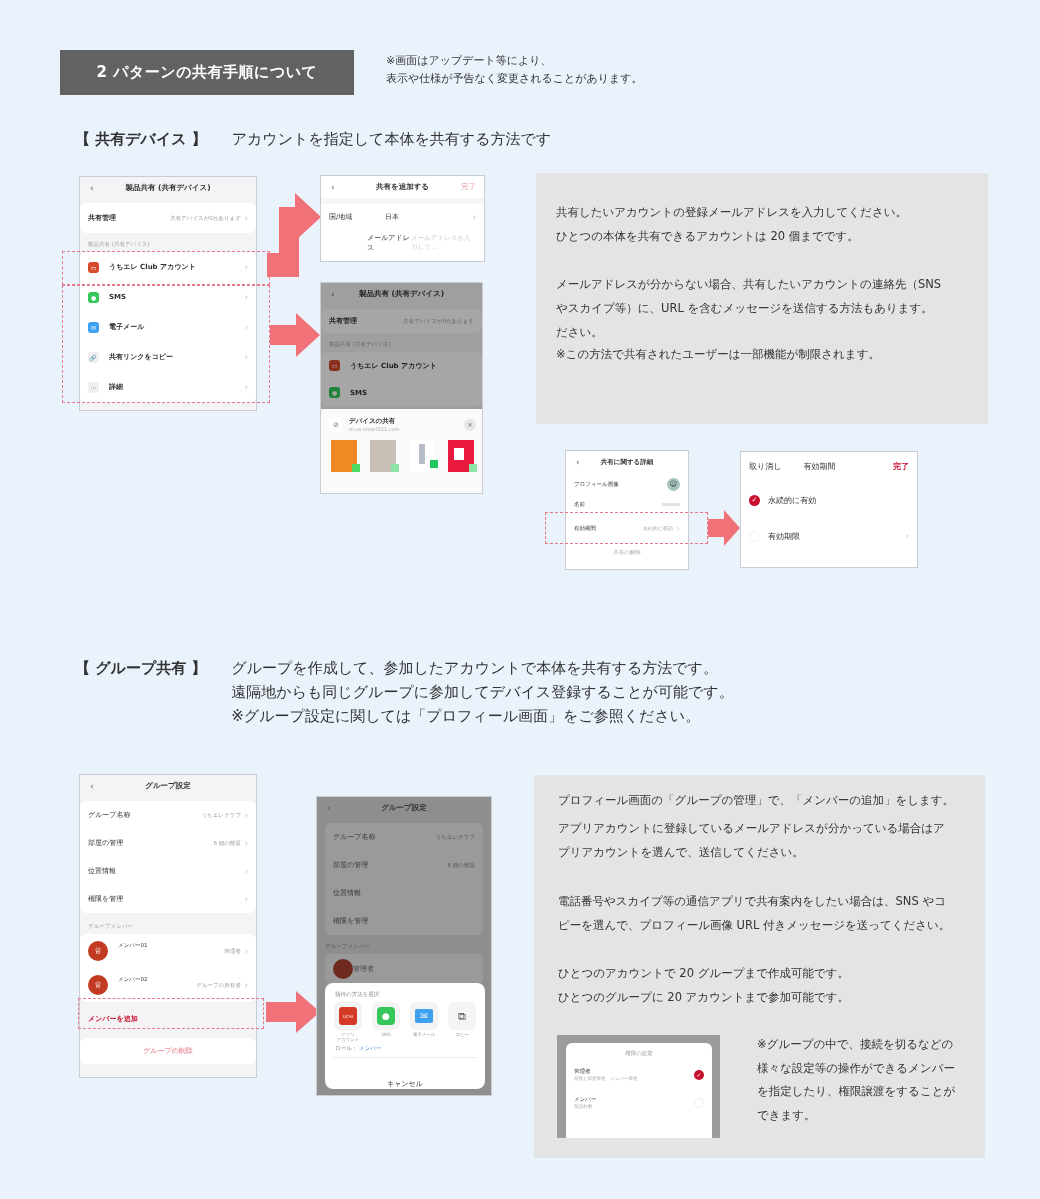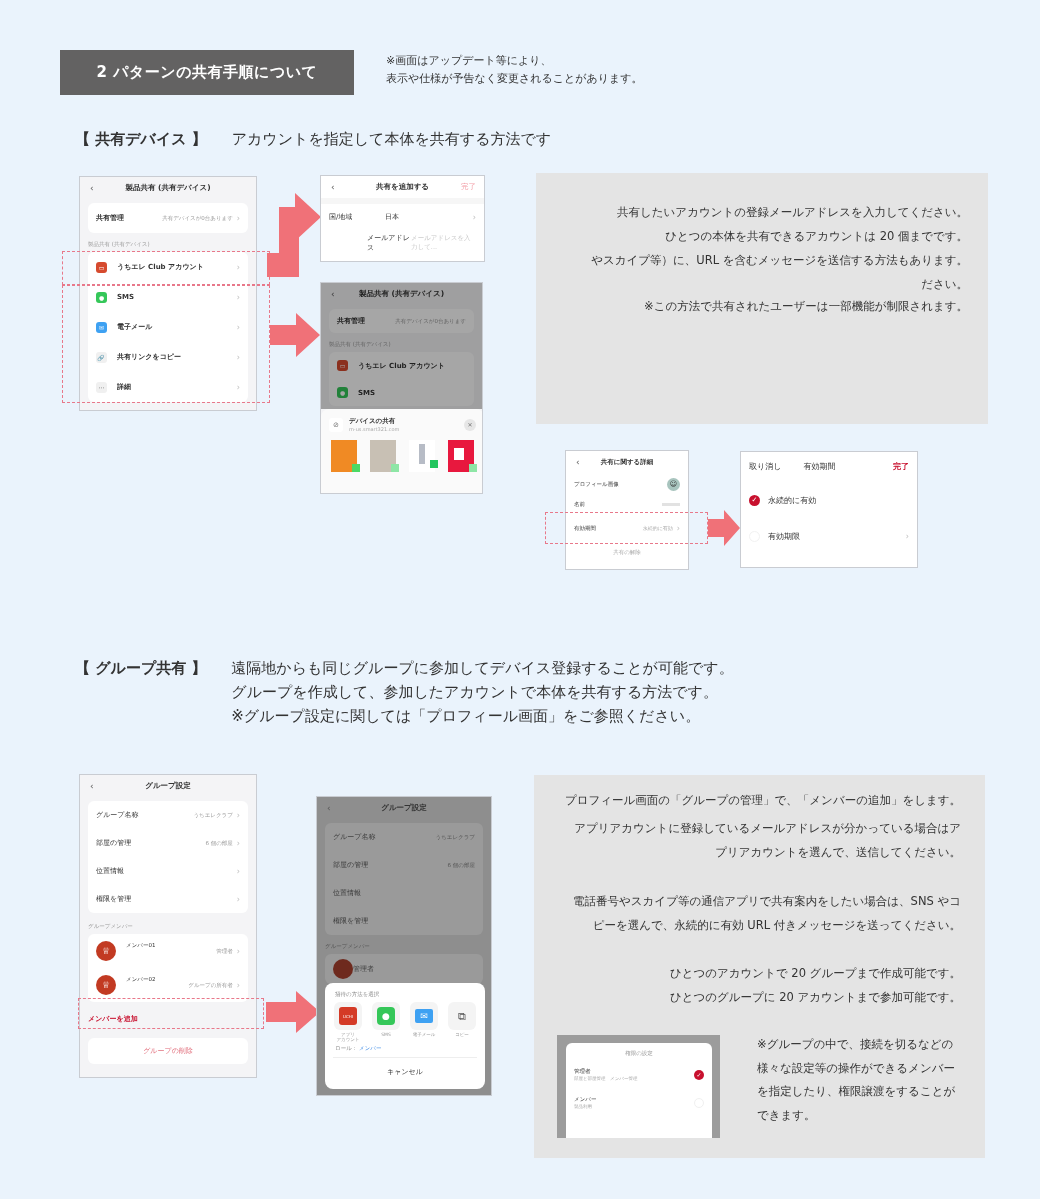--- a/index.html
+++ b/index.html
@@ -34,42 +34,42 @@
   .phone {
     background: #f4f4f6; border: 1px solid #c9ccd2;
     font-size: 7px; color: #333; overflow: hidden;
   }
   .ph-head {
     height: 22px; display: flex; align-items: center; justify-content: center;
     font-weight: bold; font-size: 7.5px; position: relative; background: #f4f4f6;
   }
   .ph-back { position: absolute; left: 10px; font-size: 9px; color: #555; font-weight: normal; }
   .ph-done { position: absolute; right: 8px; font-weight: normal; }
-  .card { background: #fff; border-radius: 6px; margin: 4px 8px; }
+  .card { background: #fff; border-radius: 6px; margin: 4px 0; }
   .row {
     height: 30px; display: flex; align-items: center; padding: 0 8px; position: relative;
   }
   .row .lbl { font-weight: bold; }
   .row .val { margin-left: auto; color: #999; font-size: 5.5px; }
   .row .chev { color: #bbb; margin-left: 4px; font-size: 8px; }
   .sub-lbl { font-size: 5.5px; color: #999; padding: 4px 8px 0; }
   .ic { width: 11px; height: 11px; border-radius: 3px; margin-right: 10px; display: inline-flex; align-items: center; justify-content: center; font-size: 6px; color: #fff; flex: none; }
 
   .dash {
     position: absolute; border: 1.5px dashed #e8788a; pointer-events: none;
   }
 
   
   .arrow { position: absolute; }
 
   
   .info {
     background: #e4e4e4; font-size: 11.5px; line-height: 24px; color: #333;
   }
-  .info p { margin: 0; text-align: right; }
+  .info p { margin: 0; }
 
   .dim { position:absolute; inset:0; background: rgba(0,0,0,0.35); }
 </style>
 </head>
 <body>
 
 <div class="abs title-box">
   <span>2 パターンの共有手順について</span>
 </div>
 <div class="abs title-note">
@@ -200,20 +200,21 @@
           <span style="position:absolute;left:6px;top:8px;width:10px;height:12px;background:#fff;"></span>
           <span style="position:absolute;right:-3px;bottom:0;width:8px;height:8px;background:#8ee6a6;"></span>
         </div>
     </div>
   </div>
 </div>
 
 <div class="abs info" style="left:536px; top:173px; width:452px; height:251px; padding:27px 20px 0 20px;">
   <p>共有したいアカウントの登録メールアドレスを入力してください。</p>
   <p>ひとつの本体を共有できるアカウントは 20 個までです。</p>
+  <p style="margin-top:24px;">メールアドレスが分からない場合、共有したいアカウントの連絡先（SNS</p>
   <p>やスカイプ等）に、URL を含むメッセージを送信する方法もあります。</p>
   <p>ださい。</p>
   <p style="line-height:20px;">※この方法で共有されたユーザーは一部機能が制限されます。</p>
 </div>
 
 <div class="abs phone" style="left:565px; top:450px; width:124px; height:120px; background:#fff;">
   <div class="ph-head" style="background:#fff;font-size:6.5px;">
     <span class="ph-back">‹</span>
     <span>共有に関する詳細</span>
   </div>
@@ -251,22 +252,22 @@
   <div class="row" style="height:32px;font-size:8px;">
     <span style="width:11px;height:11px;border-radius:6px;border:1px solid #f2f2f2;margin-right:8px;"></span>
     <span>有効期限</span>
     <span class="chev" style="margin-left:auto">›</span>
   </div>
 </div>
 
 <div class="abs section-head" style="left:75px; top:656px;">
   <span class="bracket">【 グループ共有 】</span>
   <span class="lines">
+    <div>グループを作成して、参加したアカウントで本体を共有する方法です。</div>
     <div>遠隔地からも同じグループに参加してデバイス登録することが可能です。</div>
-    <div>グループを作成して、参加したアカウントで本体を共有する方法です。</div>
     <div>※グループ設定に関しては「プロフィール画面」をご参照ください。</div>
   </span>
 </div>
 
 <div class="abs phone" style="left:79px; top:774px; width:178px; height:304px;">
   <div class="ph-head">
     <span class="ph-back">‹</span>
     <span>グループ設定</span>
   </div>
   <div class="card">
@@ -363,30 +364,30 @@
       </div>
       <div style="text-align:center;width:36px;">
         <div style="width:28px;height:28px;margin:0 auto;background:#f4f4f4;border-radius:6px;display:flex;align-items:center;justify-content:center;font-size:11px;color:#555;">⧉</div>
         <div style="font-size:4.5px;color:#999;margin-top:2px;">コピー</div>
       </div>
     </div>
     <div style="font-size:5.5px;padding:3px 10px;color:#888;">
       <span>ロール：</span>
       <span style="color:#3e8be6;">メンバー</span>
     </div>
-    <div style="border-top:1px solid #eee;margin:2px 8px 0;text-align:center;font-size:7px;padding-top:9px;">キャンセル</div>
+    <div style="border-top:1px solid #eee;margin:2px 8px 0;text-align:center;font-size:7px;padding-top:21px;">キャンセル</div>
   </div>
 </div>
 
 <div class="abs info" style="left:534px; top:775px; width:451px; height:383px; padding:13px 24px 0 24px;">
   <p>プロフィール画面の「グループの管理」で、「メンバーの追加」をします。</p>
   <p style="margin-top:4px;">アプリアカウントに登録しているメールアドレスが分かっている場合はア</p>
   <p>プリアカウントを選んで、送信してください。</p>
   <p style="margin-top:25px;">電話番号やスカイプ等の通信アプリで共有案内をしたい場合は、SNS やコ</p>
-  <p>ピーを選んで、永続的に有効 URL 付きメッセージを送ってください。</p>
+  <p>ピーを選んで、プロフィール画像 URL 付きメッセージを送ってください。</p>
   <p style="margin-top:24px;">ひとつのアカウントで 20 グループまで作成可能です。</p>
   <p>ひとつのグループに 20 アカウントまで参加可能です。</p>
 
   <div class="abs" style="left:23px; top:260px; width:163px; height:103px; background:#9c9c9c;">
     <div class="abs" style="left:9px; top:8px; width:146px; height:95px; background:#fff; border-radius:6px 6px 0 0; font-size:5.5px; line-height:8px; color:#333;">
       <div style="text-align:center;color:#999;padding-top:6px;">権限の設定</div>
       <div style="display:flex;align-items:center;padding:10px 8px 0;">
         <div>
           <div>管理者</div>
           <div style="color:#aaa;font-size:4.5px;">部屋と部屋管理　メンバー管理</div>

